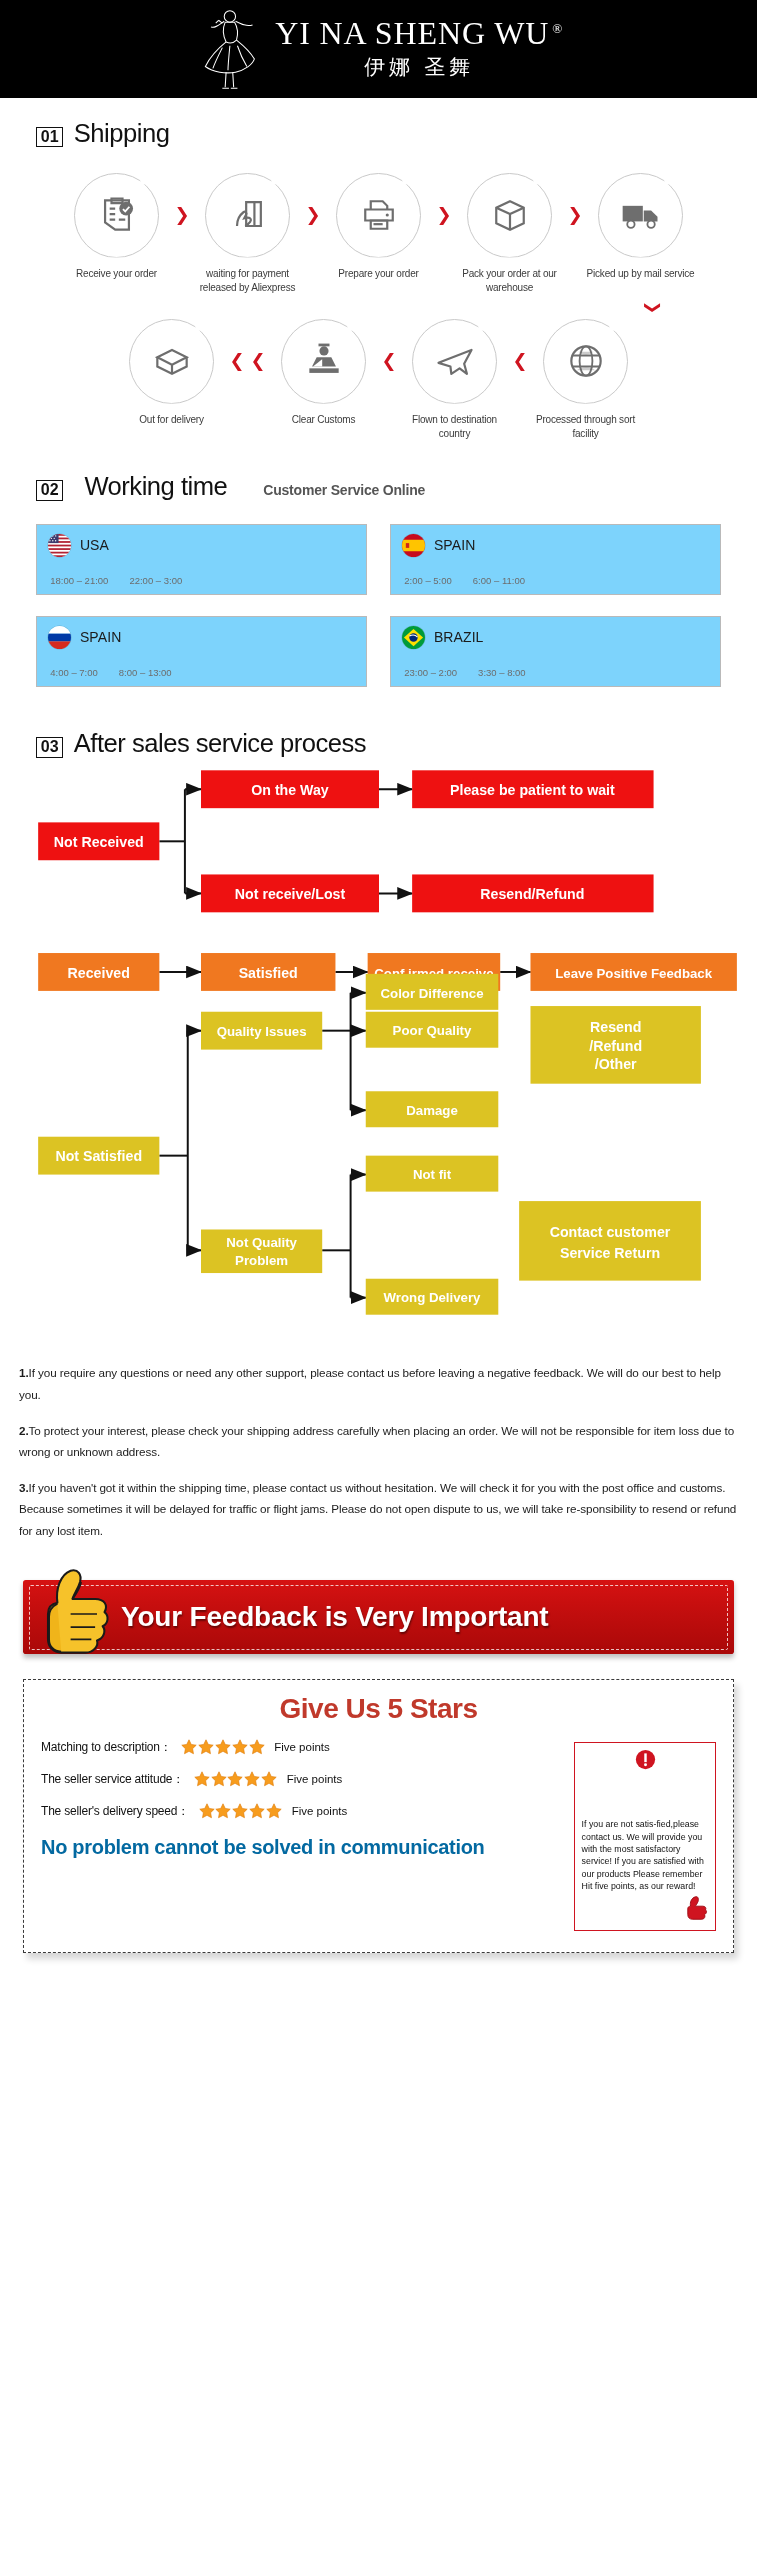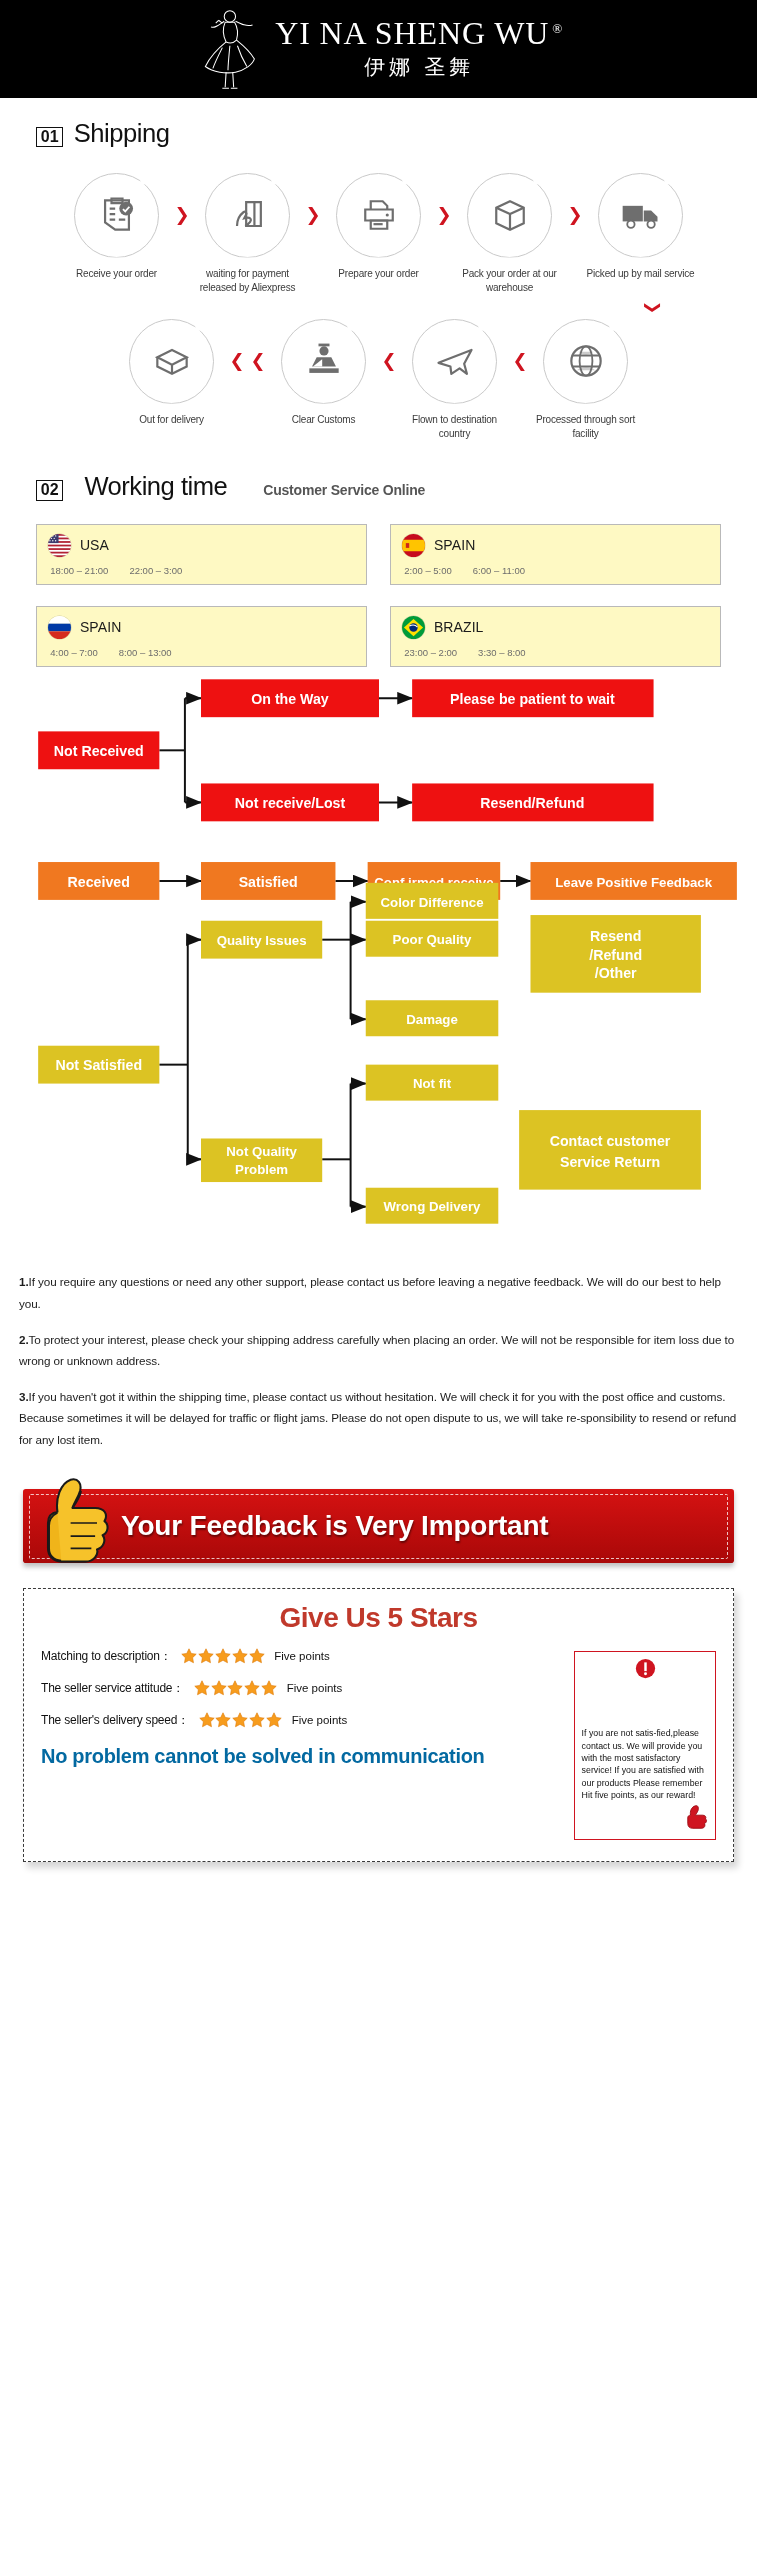--- a/index.html
+++ b/index.html
@@ -68,23 +68,23 @@
     display:flex; justify-content:flex-end; padding:3.8px 78px 0 0;
     color:#cf1420; font-size:16px; font-weight:900;
   }
 
   
   .wt-grid {
     display:grid; grid-template-columns:1fr 1fr; gap:21px 23px;
     padding:23px 36px 0;
   }
   .wt-card {
-    border:0.9px solid #b9b9b9; height:61px; padding:8.5px 11.4px;
+    border:0.9px solid #b9b9b9; height:71px; padding:8.5px 11.4px;
     display:flex; flex-direction:column; justify-content:space-between;
-    position:relative; background:#fef9c3;
+    position:relative; background:#7dd3fc;
   }
   .wt-top { display:flex; align-items:center; gap:8.5px; }
   .wt-flag { width:23px; height:23px; border-radius:50%; overflow:hidden; flex:0 0 23px; box-shadow:0 0 0 0.5px rgba(0,0,0,.18); }
   .wt-name { font-size:14px; color:#1b1b1b; letter-spacing:0.1px; }
   .wt-times { display:flex; gap:21px; font-size:9.5px; color:#6c6c6c; padding-left:1.9px; }
 
   
   .flow { position:relative; padding:0 19px; }
   .flow-svg { display:block; }
 
@@ -409,20 +409,24 @@
         </svg>
         <span class="wt-name">BRAZIL</span>
       </div>
       <div class="wt-times">
         <span>23:00 – 2:00</span>
         <span>3:30 – 8:00</span>
       </div>
     </div>
   </div>
 
+  <div class="sec-head" style="padding-top:42px;">
+    <span class="sec-num">03</span>
+    <span class="sec-title">After sales service process</span>
+  </div>
 
   <div class="flow">
     <svg class="flow-svg" width="720" height="587" viewBox="0 0 760 620">
       <defs>
         <marker id="ah" markerWidth="9" markerHeight="9" refX="7.5" refY="3.2" orient="auto">
           <path d="M0 0 L8 3.2 L0 6.4 z" fill="#111"></path>
         </marker>
       </defs>
       <g stroke="#111" stroke-width="2.1" fill="none">
 

